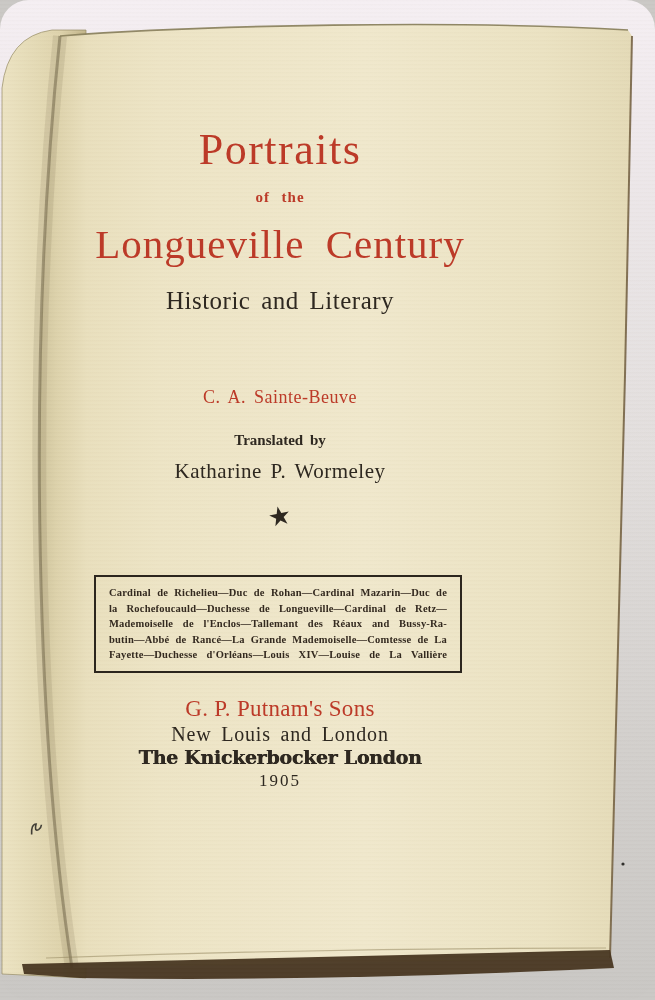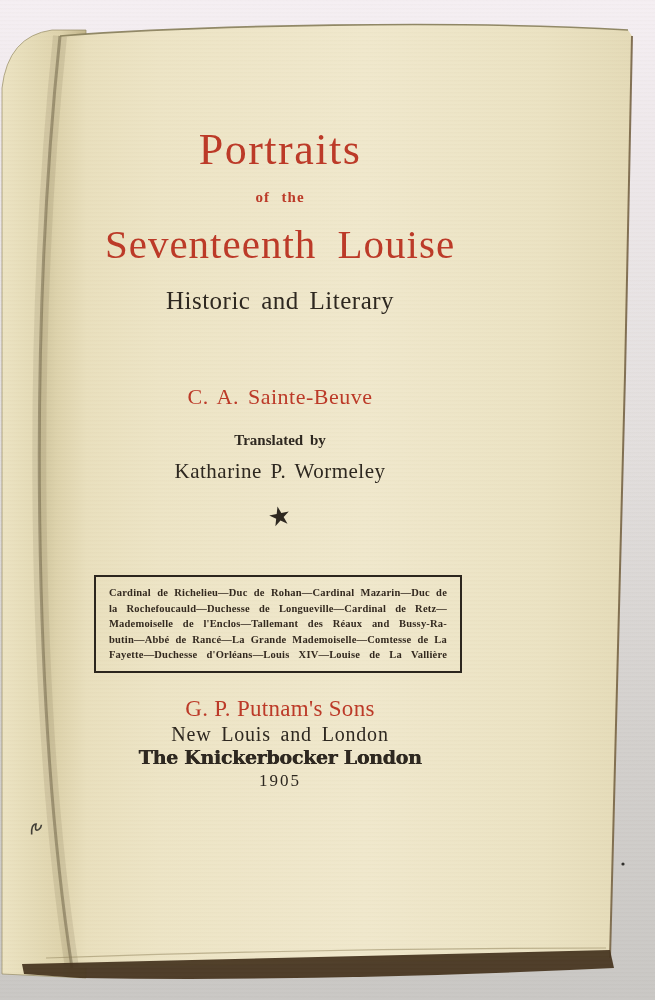--- a/index.html
+++ b/index.html
@@ -6,37 +6,38 @@
   html, body { width: 655px; height: 1000px; }
   body {
     font-family: "Liberation Serif", serif;
     background: #cac8c5;
     overflow: hidden;
   }
   .photo {
     position: relative;
     width: 655px; height: 1000px;
     background: linear-gradient(180deg, #f5eff3 0%, #efe9ec 12%, #e2dedd 45%, #d2cfcc 75%, #c9c7c4 100%);
+    border-radius: 29px;
   }
   .backdrop-svg { position: absolute; inset: 0; }
   .overlay { position: absolute; inset: 0; }
   .line {
     position: absolute;
     left: 80px; width: 400px;
     text-align: center;
     color: #2e2820;
     white-space: nowrap;
   }
   .red { color: #bc3a28; }
   .t-portraits   { top: 128px; font-size: 44px; line-height: 44px; letter-spacing: 1.5px; }
   .t-ofthe       { top: 190px; font-size: 15px; line-height: 15px; font-weight: 600; letter-spacing: 1px; word-spacing: 7px; }
   .t-seventeenth { top: 222px; font-size: 41px; line-height: 44px; letter-spacing: 1px; word-spacing: 10px; }
   .t-subtitle    { top: 288px; font-size: 25px; line-height: 25px; letter-spacing: 0.5px; word-spacing: 4px; }
   .t-by          { top: 358px; font-size: 14px; line-height: 14px; font-weight: 600; }
-  .t-author      { top: 386px; font-size: 22px; line-height: 22px; letter-spacing: 0.5px; word-spacing: 3px; }
+  .t-author      { top: 386px; font-size: 18px; line-height: 22px; letter-spacing: 0.5px; word-spacing: 3px; }
   .t-translated  { top: 433px; font-size: 15px; line-height: 15px; font-weight: 600; word-spacing: 3px; }
   .t-translator  { top: 461px; font-size: 21px; line-height: 21px; letter-spacing: 0.5px; word-spacing: 3px; text-align: center; }
   .t-star        { top: 504px; font-size: 26px; line-height: 26px; }
   .t-star span   { display: inline-block; transform: rotate(-12deg); }
   .t-publisher   { top: 697px; font-size: 23px; line-height: 23px; letter-spacing: 0.3px; }
   .t-cities      { top: 724px; font-size: 20px; line-height: 20px; letter-spacing: 0.8px; word-spacing: 4px; }
   .t-press       { top: 748px; font-size: 19px; line-height: 19px; font-weight: 700;
                    font-family: "DejaVu Serif", serif; letter-spacing: -0.3px;
                    text-shadow: 0.5px 0 0 currentColor; }
   .t-year        { top: 772px; font-size: 17px; line-height: 17px; letter-spacing: 2px; }
@@ -109,21 +110,21 @@
   </svg>
 
   <div class="paper-texture"></div>
 
   <div class="overlay">
 
     <div class="line red t-portraits">Portraits</div>
 
     <div class="line red t-ofthe">of the</div>
 
-    <div class="line red t-seventeenth">Seventeenth Louise</div>
+    <div class="line red t-seventeenth">Longueville Century</div>
 
     <div class="line t-subtitle">Historic and Literary</div>
 
 
     <div class="line red t-author">C. A. Sainte-Beuve</div>
 
     <div class="line t-translated">Translated by</div>
 
     <div class="line t-translator">Katharine P. Wormeley</div>
 

